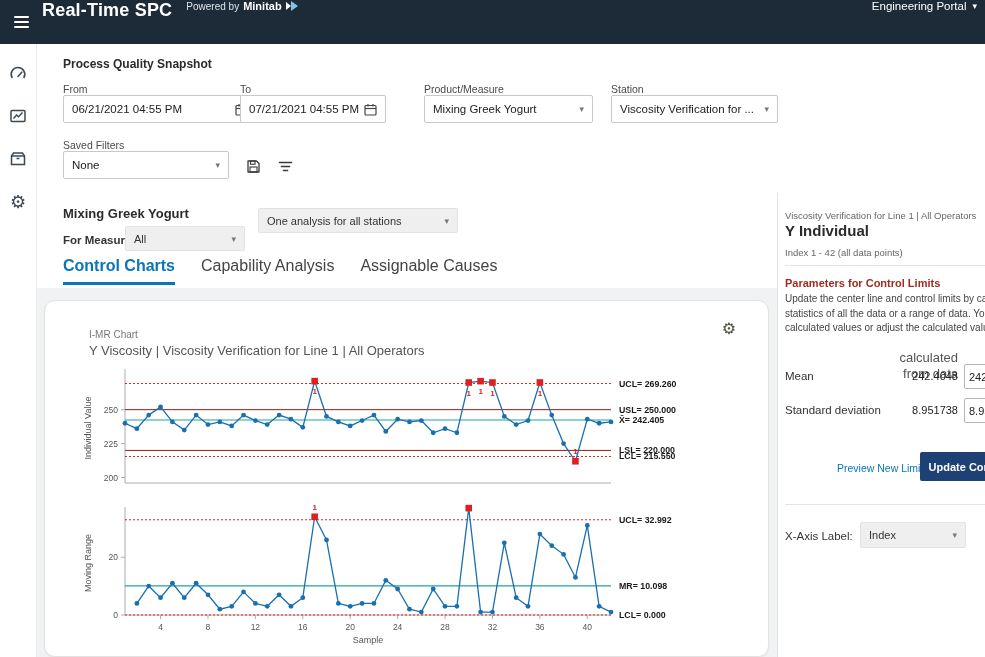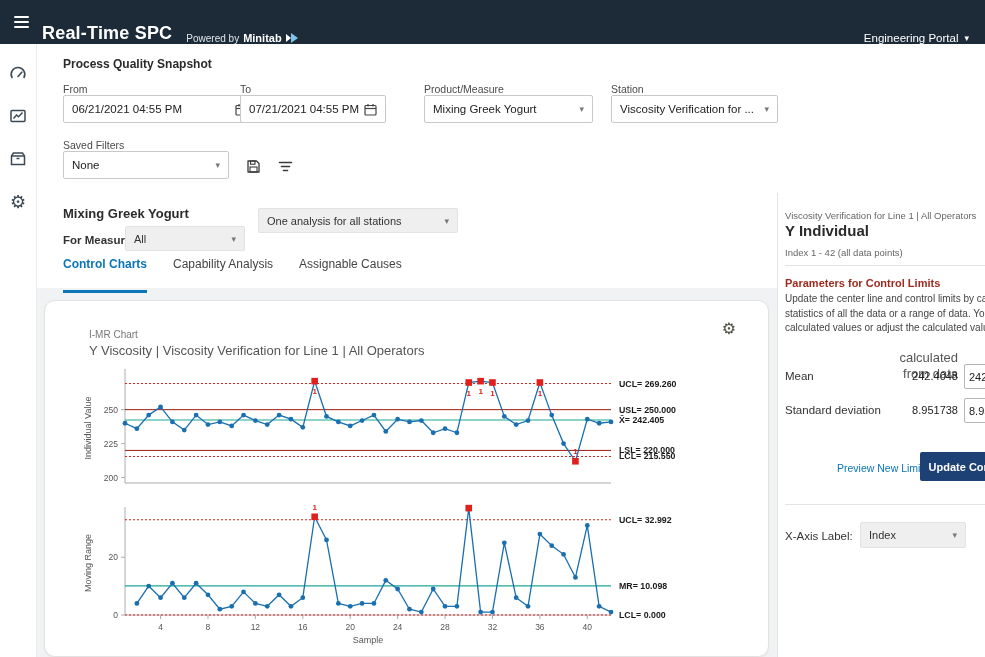--- a/index.html
+++ b/index.html
@@ -1,26 +1,26 @@
 <!DOCTYPE html>
 <html><head>
 <meta charset="utf-8">
 <style>
 *{margin:0;padding:0;box-sizing:border-box}
 body{font-family:"Liberation Sans",sans-serif;background:#ffffff}
 .page{position:relative;width:985px;height:657px;overflow:hidden;background:#fff;font-size:12px;color:#333}
 
 
-.topbar{position:absolute;top:0;left:0;width:985px;height:44px;background:#1d2b39;display:flex;align-items:flex-end;color:#fff;z-index:5}
+.topbar{position:absolute;top:0;left:0;width:985px;height:44px;background:#1d2b39;display:flex;align-items:flex-start;color:#fff;z-index:5}
 .burger{width:42px;height:44px;display:flex;align-items:center;justify-content:center;cursor:pointer}
 .bicon i{display:block;width:15px;height:2px;background:#fff;margin:3px 0;border-radius:1px}
 .app-title{font-size:18px;font-weight:700;letter-spacing:.2px}
 .powered{display:flex;align-items:center;gap:4px;margin-left:14px;font-size:10px;color:#dfe6ec}
 .powered b{font-size:11px;color:#fff}
-.portal{margin-left:auto;margin-right:16px;display:flex;align-items:center;gap:6px;font-size:11.5px;cursor:pointer}
+.portal{margin-left:auto;margin-right:8px;display:flex;align-items:center;gap:6px;font-size:11.5px;cursor:pointer}
 .caret-w{font-size:9px;color:#fff}
 
 
 .sidebar{position:absolute;top:44px;left:0;width:37px;height:613px;background:#fff;border-right:1px solid #ececec;display:flex;flex-direction:column;align-items:center;padding-top:16px;gap:17px;z-index:4}
 .side-item{width:26px;height:26px;display:flex;align-items:center;justify-content:center;cursor:pointer}
 .side-item svg{stroke:#3d4a55}
 .gearglyph{font-size:18px;line-height:1;color:#3d4a55}
 
 
 .filterbar{position:absolute;top:44px;left:0;width:985px;height:149px;background:#fff;z-index:2}
@@ -31,21 +31,21 @@
 .caret-g{font-size:9px;color:#777;margin-left:6px}
 .tool{position:absolute;top:110px;width:26px;height:24px;display:flex;align-items:center;justify-content:center;cursor:pointer}
 .divider-h{position:absolute;background:#e3e3e3}
 
 
 .analysis{position:absolute;top:193px;left:37px;width:740px;height:95px;background:#fff;z-index:1}
 .an-title{position:absolute;left:26px;top:13px;font-size:13px;font-weight:700;color:#2b2b2b}
 .an-mlabel{position:absolute;left:26px;top:41px;font-size:11.5px;font-weight:600;color:#333}
 .gsel{position:absolute;height:25px;display:flex;align-items:center;justify-content:space-between;padding:0 8px;background:#efefef;border:1px solid #e2e2e2;border-radius:2px;font-size:11px;color:#333;cursor:pointer}
 .tabs{position:absolute;left:26px;top:64px;display:flex;gap:26px}
-.tab{font-size:12px;color:#444;padding-bottom:19px;cursor:pointer}
+.tab{font-size:16px;color:#444;padding-bottom:7px;cursor:pointer}
 .tab.active{color:#0a76b7;font-weight:700;border-bottom:3px solid #0a76b7}
 
 
 .grayzone{position:absolute;left:37px;top:288px;width:740px;height:369px;background:#f1f2f4}
 .card{position:absolute;left:44px;top:300px;width:725px;height:357px;background:#fff;border:1px solid #e2e2e2;border-radius:11px;box-shadow:0 1px 2px rgba(0,0,0,.05)}
 .c-type{position:absolute;left:44px;top:28px;font-size:10px;color:#777}
 .c-sub{position:absolute;left:44px;top:42px;font-size:13px;color:#555}
 .c-gear{position:absolute;right:32px;top:18px;font-size:16px;color:#4f4f42;cursor:pointer}
 #ichart{position:absolute;left:34px;top:64px}
 #mrchart{position:absolute;left:34px;top:200px}

